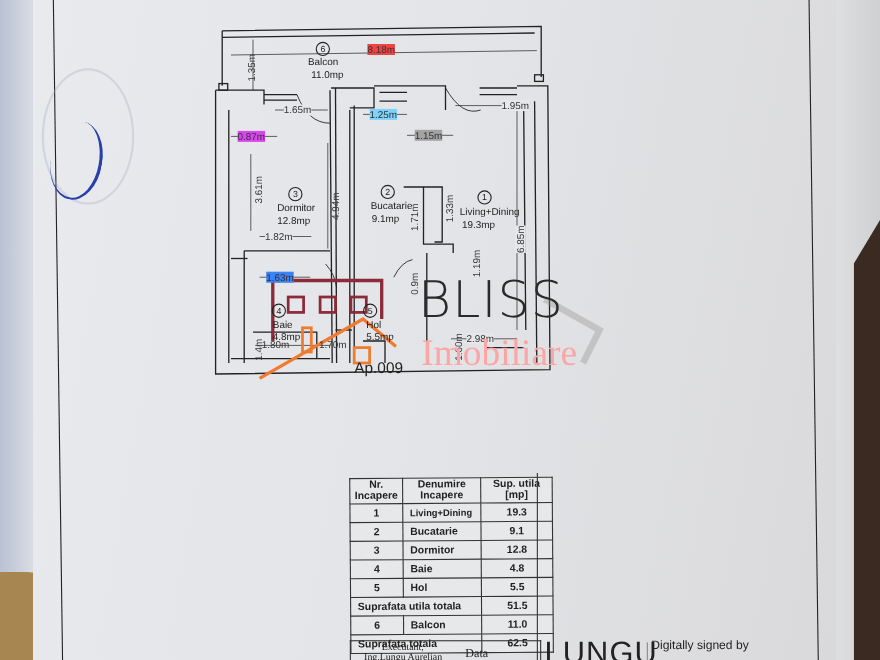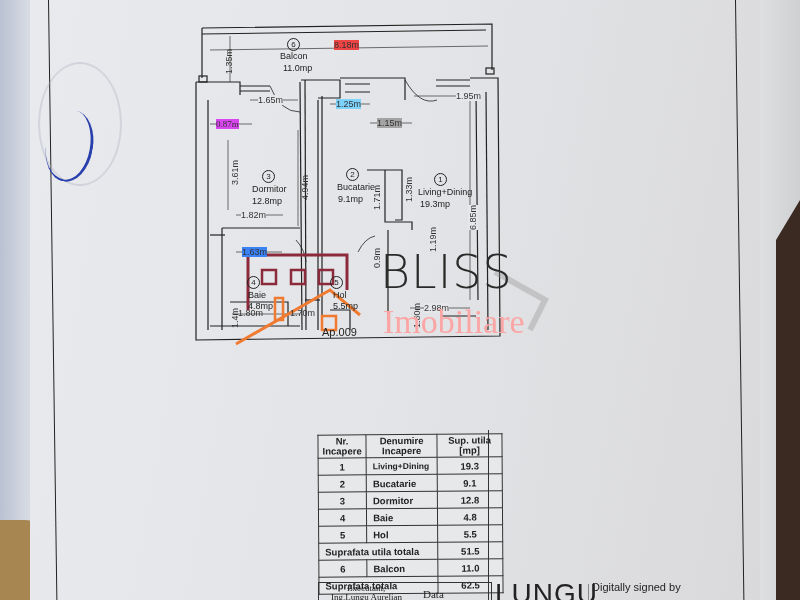--- a/index.html
+++ b/index.html
@@ -151,28 +151,28 @@
 <div class="lbl" style="left:420px;top:199px;">19.3mp</div>
 
 <div class="lbl" style="left:247px;top:276px;"><span class="circle-num">4</span></div>
 <div class="lbl" style="left:248px;top:290px;">Baie</div>
 <div class="lbl" style="left:248px;top:301px;">4.8mp</div>
 
 <div class="lbl" style="left:330px;top:276px;"><span class="circle-num">5</span></div>
 <div class="lbl" style="left:333px;top:290px;">Hol</div>
 <div class="lbl" style="left:333px;top:301px;">5.5mp</div>
 
-<div class="lbl" style="left:322px;top:326px;font-size:11px;">Ap.009</div>
+<div class="lbl" style="left:322px;top:326px;font-size:14px;">Ap.009</div>
 
 <div class="dim" style="left:334px;top:40px;background:#ef4444;">8.18m</div>
 <div class="dimv" style="left:224px;top:74px;">1.35m</div>
 <div class="dim" style="left:258px;top:95px;background:#e6e7ea;">1.65m</div>
 <div class="dim" style="left:336px;top:99px;background:#7dd3fc;">1.25m</div>
 <div class="dim" style="left:456px;top:91px;background:#e6e7ea;">1.95m</div>
-<div class="dim" style="left:216px;top:119px;background:#d946ef;font-family:Liberation Serif, serif;">0.87m</div>
+<div class="dim" style="left:216px;top:119px;background:#d946ef;">0.87m</div>
 <div class="dim" style="left:377px;top:118px;background:#a3a3a3;">1.15m</div>
 <div class="dimv" style="left:230px;top:185px;">3.61m</div>
 <div class="dimv" style="left:300px;top:200px;">4.94m</div>
 <div class="dim" style="left:241px;top:210px;background:#e6e7ea;">1.82m</div>
 <div class="dimv" style="left:372px;top:210px;">1.71m</div>
 <div class="dimv" style="left:404px;top:202px;">1.33m</div>
 <div class="dimv" style="left:468px;top:230px;background:#e6e7ea;">6.85m</div>
 <div class="dim" style="left:242px;top:247px;background:#3b82f6;">1.63m</div>
 <div class="dimv" style="left:372px;top:268px;">0.9m</div>
 <div class="dimv" style="left:428px;top:252px;">1.19m</div>

